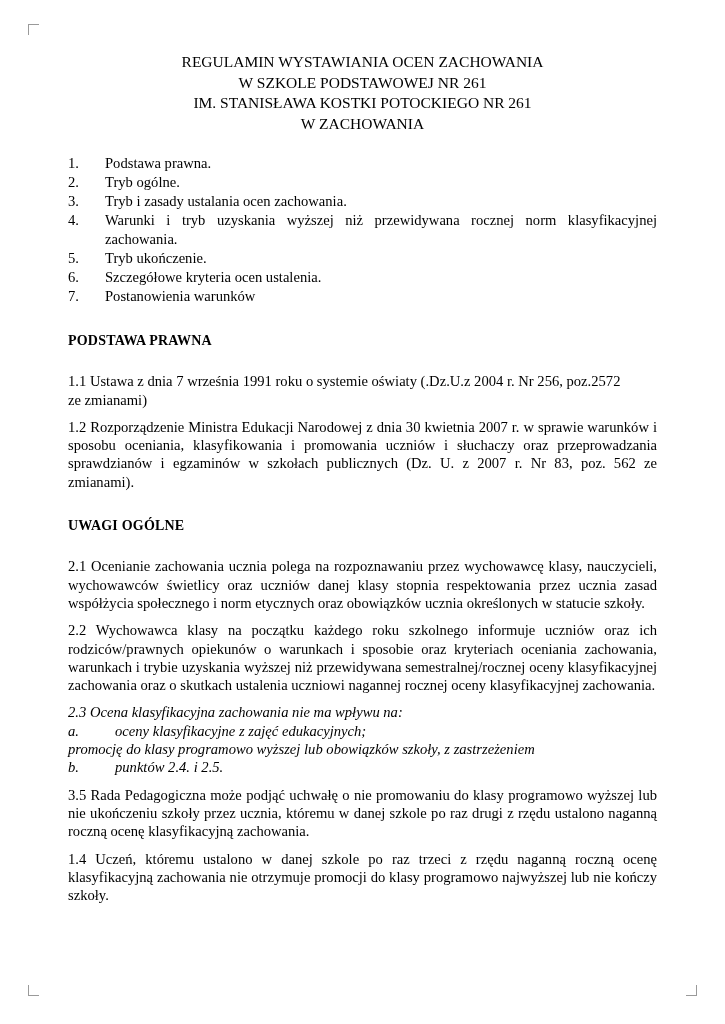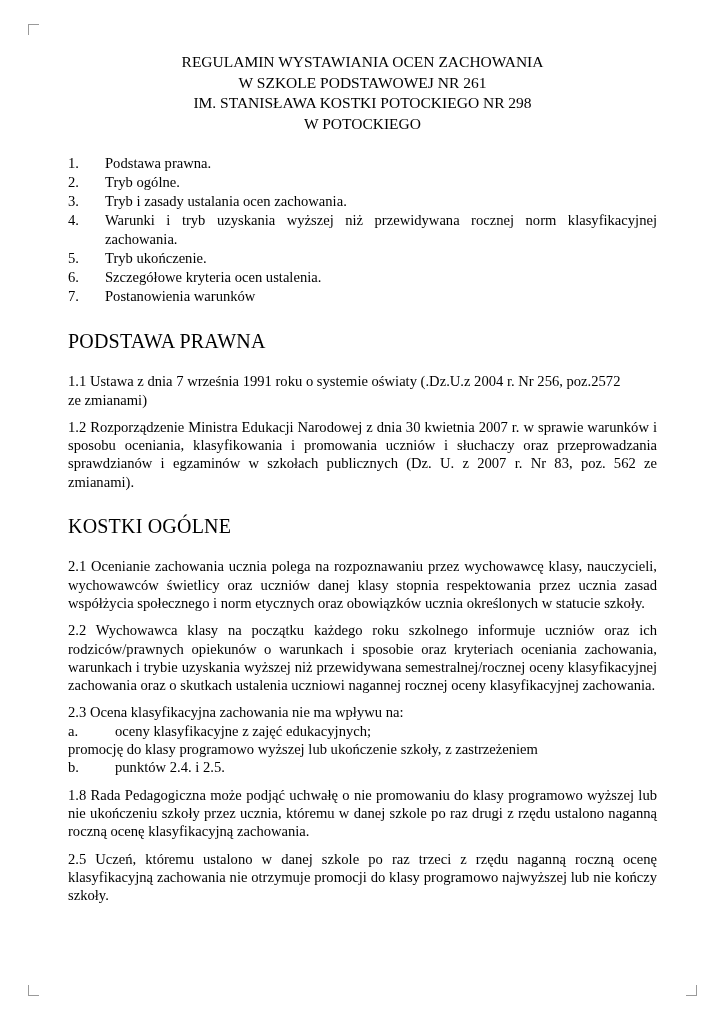--- a/index.html
+++ b/index.html
@@ -43,36 +43,37 @@
   }
   .toc-num {
     flex: 0 0 37px;
   }
   .toc-text {
     flex: 1 1 auto;
     text-align: justify;
     font-family: Liberation Serif, serif;
   }
   .sec-heading {
-    font-size: 20px;
-    font-weight: normal;
+    font-size: 14px;
+    font-weight: bold;
     line-height: 18.3px;
     margin: 26px 0 22px 0;
     letter-spacing: 0.2px;
   }
   .para {
     margin: 8px 0 9px 0;
     text-align: justify;
     font-family: Liberation Serif, serif;
   }
   .para.prewrap {
     white-space: pre-line;
   }
   .clause {
     margin: 0 0 9px 0;
+    font-style: italic;
   }
   .clause-intro {
     text-align: left;
   }
   .clause-line {
     display: flex;
   }
   .clause-label {
     flex: 0 0 47px;
   }
@@ -95,22 +96,22 @@
 
 <div class="page">
 
   <span class="crop-mark tl"></span>
   <span class="crop-mark bl"></span>
   <span class="crop-mark br"></span>
 
   <header class="doc-title">
     <div>REGULAMIN WYSTAWIANIA OCEN ZACHOWANIA</div>
     <div>W SZKOLE PODSTAWOWEJ NR 261</div>
-    <div>IM. STANISŁAWA KOSTKI POTOCKIEGO NR 298</div>
-    <div>W POTOCKIEGO</div>
+    <div>IM. STANISŁAWA KOSTKI POTOCKIEGO NR 261</div>
+    <div>W ZACHOWANIA</div>
   </header>
 
   <ol class="toc">
     <li class="toc-item">
       <span class="toc-num">1.</span>
       <span class="toc-text">Podstawa prawna.</span>
     </li>
     <li class="toc-item">
       <span class="toc-num">2.</span>
       <span class="toc-text">Tryb ogólne.</span>
@@ -138,36 +139,36 @@
   </ol>
 
   <section>
     <h2 class="sec-heading">PODSTAWA PRAWNA</h2>
     <p class="para prewrap">1.1 Ustawa z dnia 7 września 1991 roku o systemie oświaty (.Dz.U.z 2004 r. Nr 256, poz.2572
 ze zmianami)</p>
     <p class="para">1.2 Rozporządzenie Ministra Edukacji Narodowej z dnia 30 kwietnia 2007 r. w sprawie warunków i sposobu oceniania, klasyfikowania i promowania uczniów i słuchaczy oraz przeprowadzania sprawdzianów i egzaminów w szkołach publicznych (Dz. U. z 2007 r. Nr 83, poz. 562 ze zmianami).</p>
   </section>
 
   <section>
-    <h2 class="sec-heading">KOSTKI OGÓLNE</h2>
+    <h2 class="sec-heading">UWAGI OGÓLNE</h2>
     <p class="para">2.1 Ocenianie zachowania ucznia polega na rozpoznawaniu przez wychowawcę klasy, nauczycieli, wychowawców świetlicy oraz uczniów danej klasy stopnia respektowania przez ucznia zasad współżycia społecznego i norm etycznych oraz obowiązków ucznia określonych w statucie szkoły.</p>
     <p class="para">2.2 Wychowawca klasy na początku każdego roku szkolnego informuje uczniów oraz ich rodziców/prawnych opiekunów o warunkach i sposobie oraz kryteriach oceniania zachowania, warunkach i trybie uzyskania wyższej niż przewidywana semestralnej/rocznej oceny klasyfikacyjnej zachowania oraz o skutkach ustalenia uczniowi nagannej rocznej oceny klasyfikacyjnej zachowania.</p>
 
     <div class="clause">
       <div class="clause-intro">2.3 Ocena klasyfikacyjna zachowania nie ma wpływu na:</div>
       <div class="clause-line">
         <span class="clause-label">a.</span>
         <span class="clause-text">oceny klasyfikacyjne z zajęć edukacyjnych;</span>
       </div>
       <div class="clause-line">
-        <span class="clause-text">promocję do klasy programowo wyższej lub ukończenie szkoły, z zastrzeżeniem</span>
+        <span class="clause-text">promocję do klasy programowo wyższej lub obowiązków szkoły, z zastrzeżeniem</span>
       </div>
       <div class="clause-line">
         <span class="clause-label">b.</span>
         <span class="clause-text">punktów 2.4. i 2.5.</span>
       </div>
     </div>
 
-    <p class="para">1.8 Rada Pedagogiczna może podjąć uchwałę o nie promowaniu do klasy programowo wyższej lub nie ukończeniu szkoły przez ucznia, któremu w danej szkole po raz drugi z rzędu ustalono naganną roczną ocenę klasyfikacyjną zachowania.</p>
-    <p class="para">2.5 Uczeń, któremu ustalono w danej szkole po raz trzeci z rzędu naganną roczną ocenę klasyfikacyjną zachowania nie otrzymuje promocji do klasy programowo najwyższej lub nie kończy szkoły.</p>
+    <p class="para">3.5 Rada Pedagogiczna może podjąć uchwałę o nie promowaniu do klasy programowo wyższej lub nie ukończeniu szkoły przez ucznia, któremu w danej szkole po raz drugi z rzędu ustalono naganną roczną ocenę klasyfikacyjną zachowania.</p>
+    <p class="para">1.4 Uczeń, któremu ustalono w danej szkole po raz trzeci z rzędu naganną roczną ocenę klasyfikacyjną zachowania nie otrzymuje promocji do klasy programowo najwyższej lub nie kończy szkoły.</p>
   </section>
 
 </div>
 
 </body></html>

